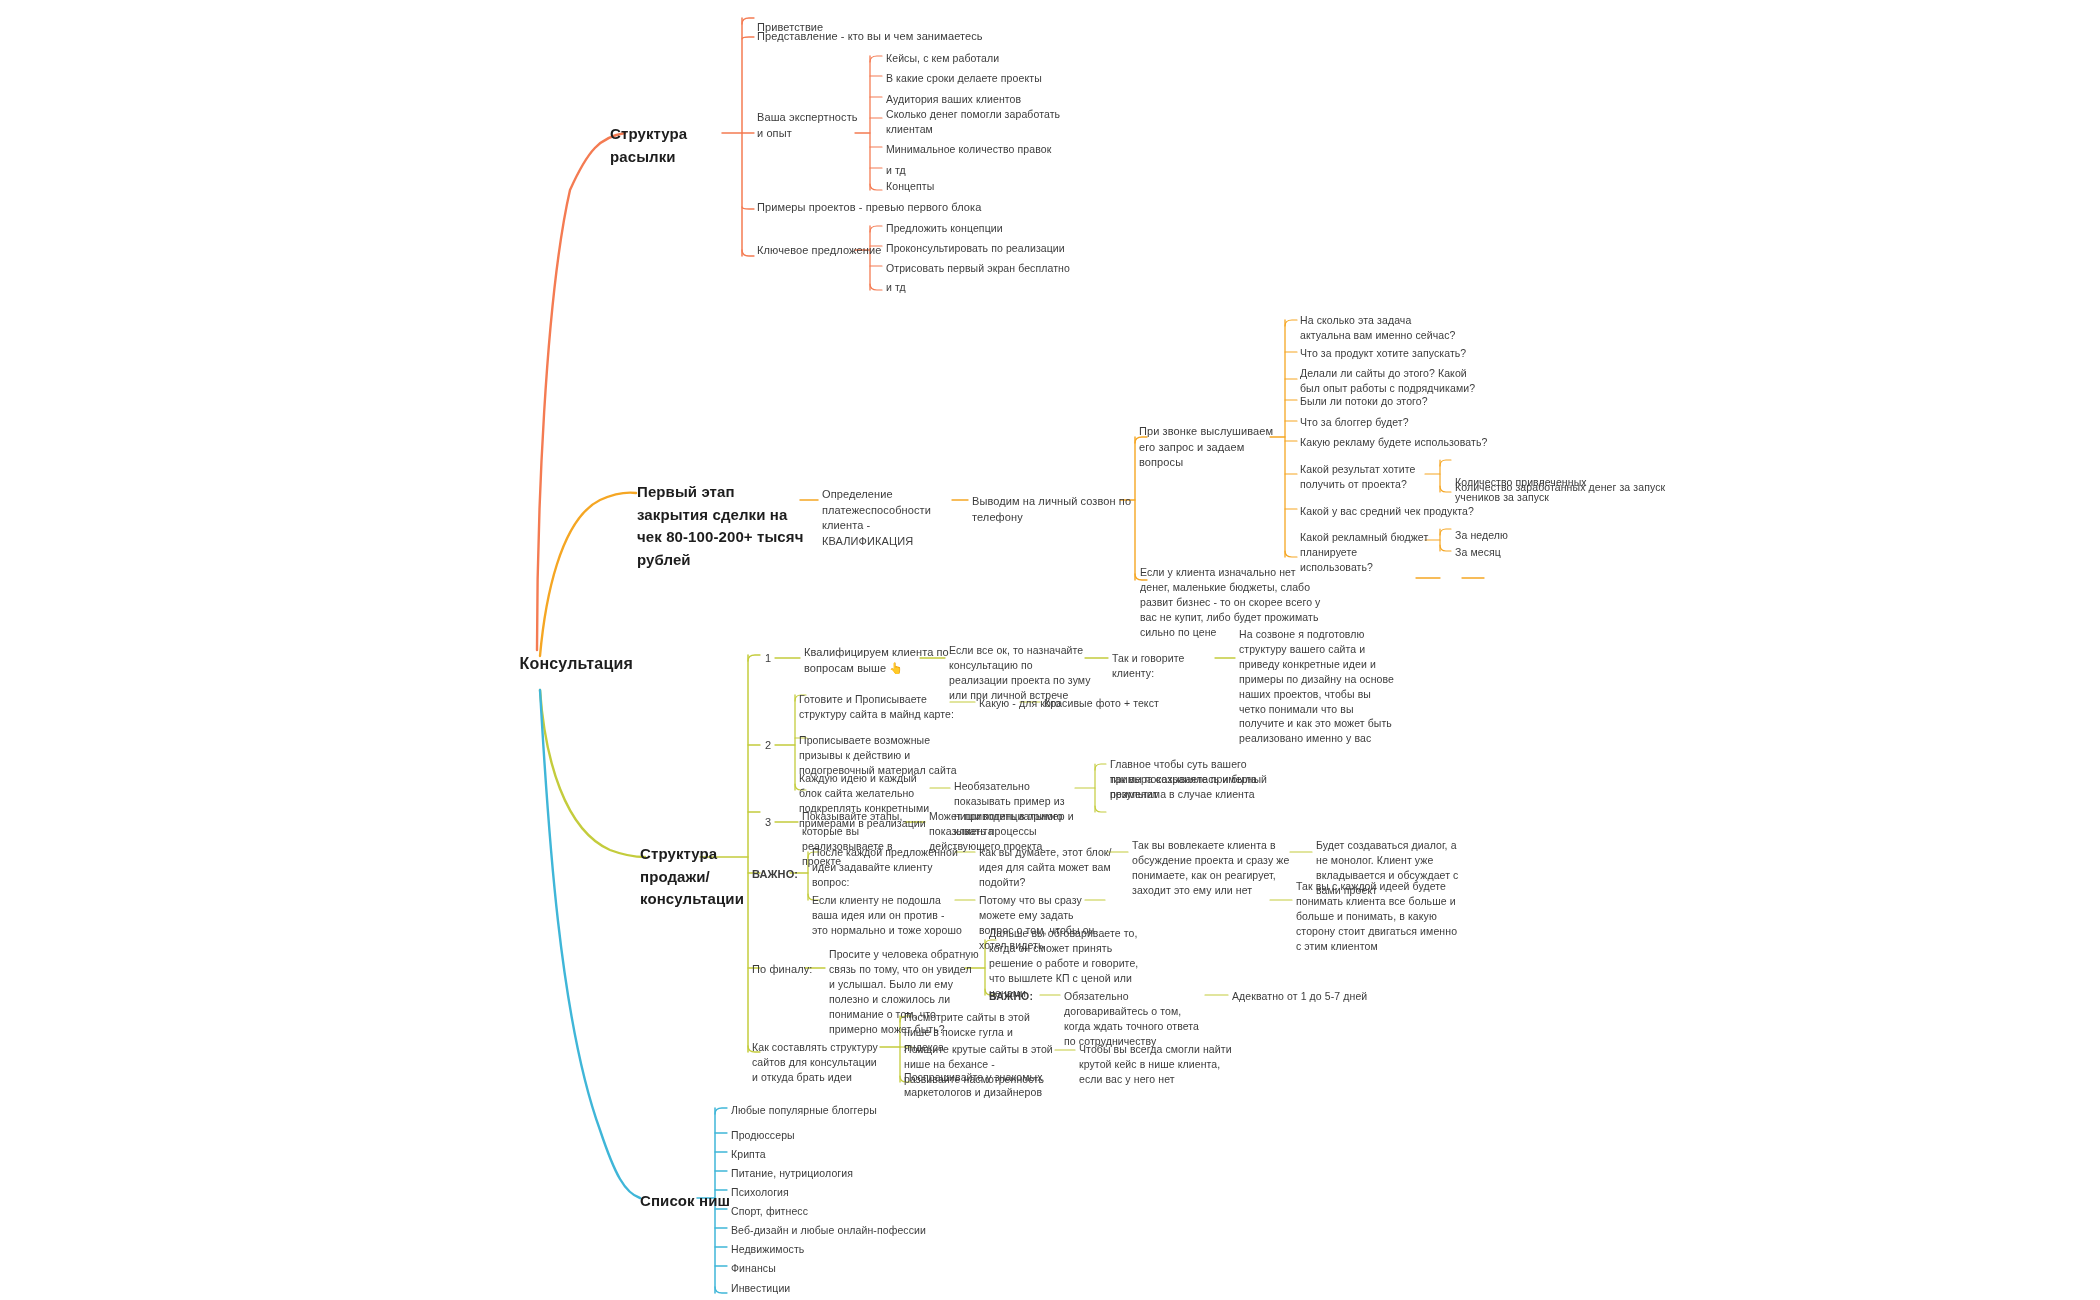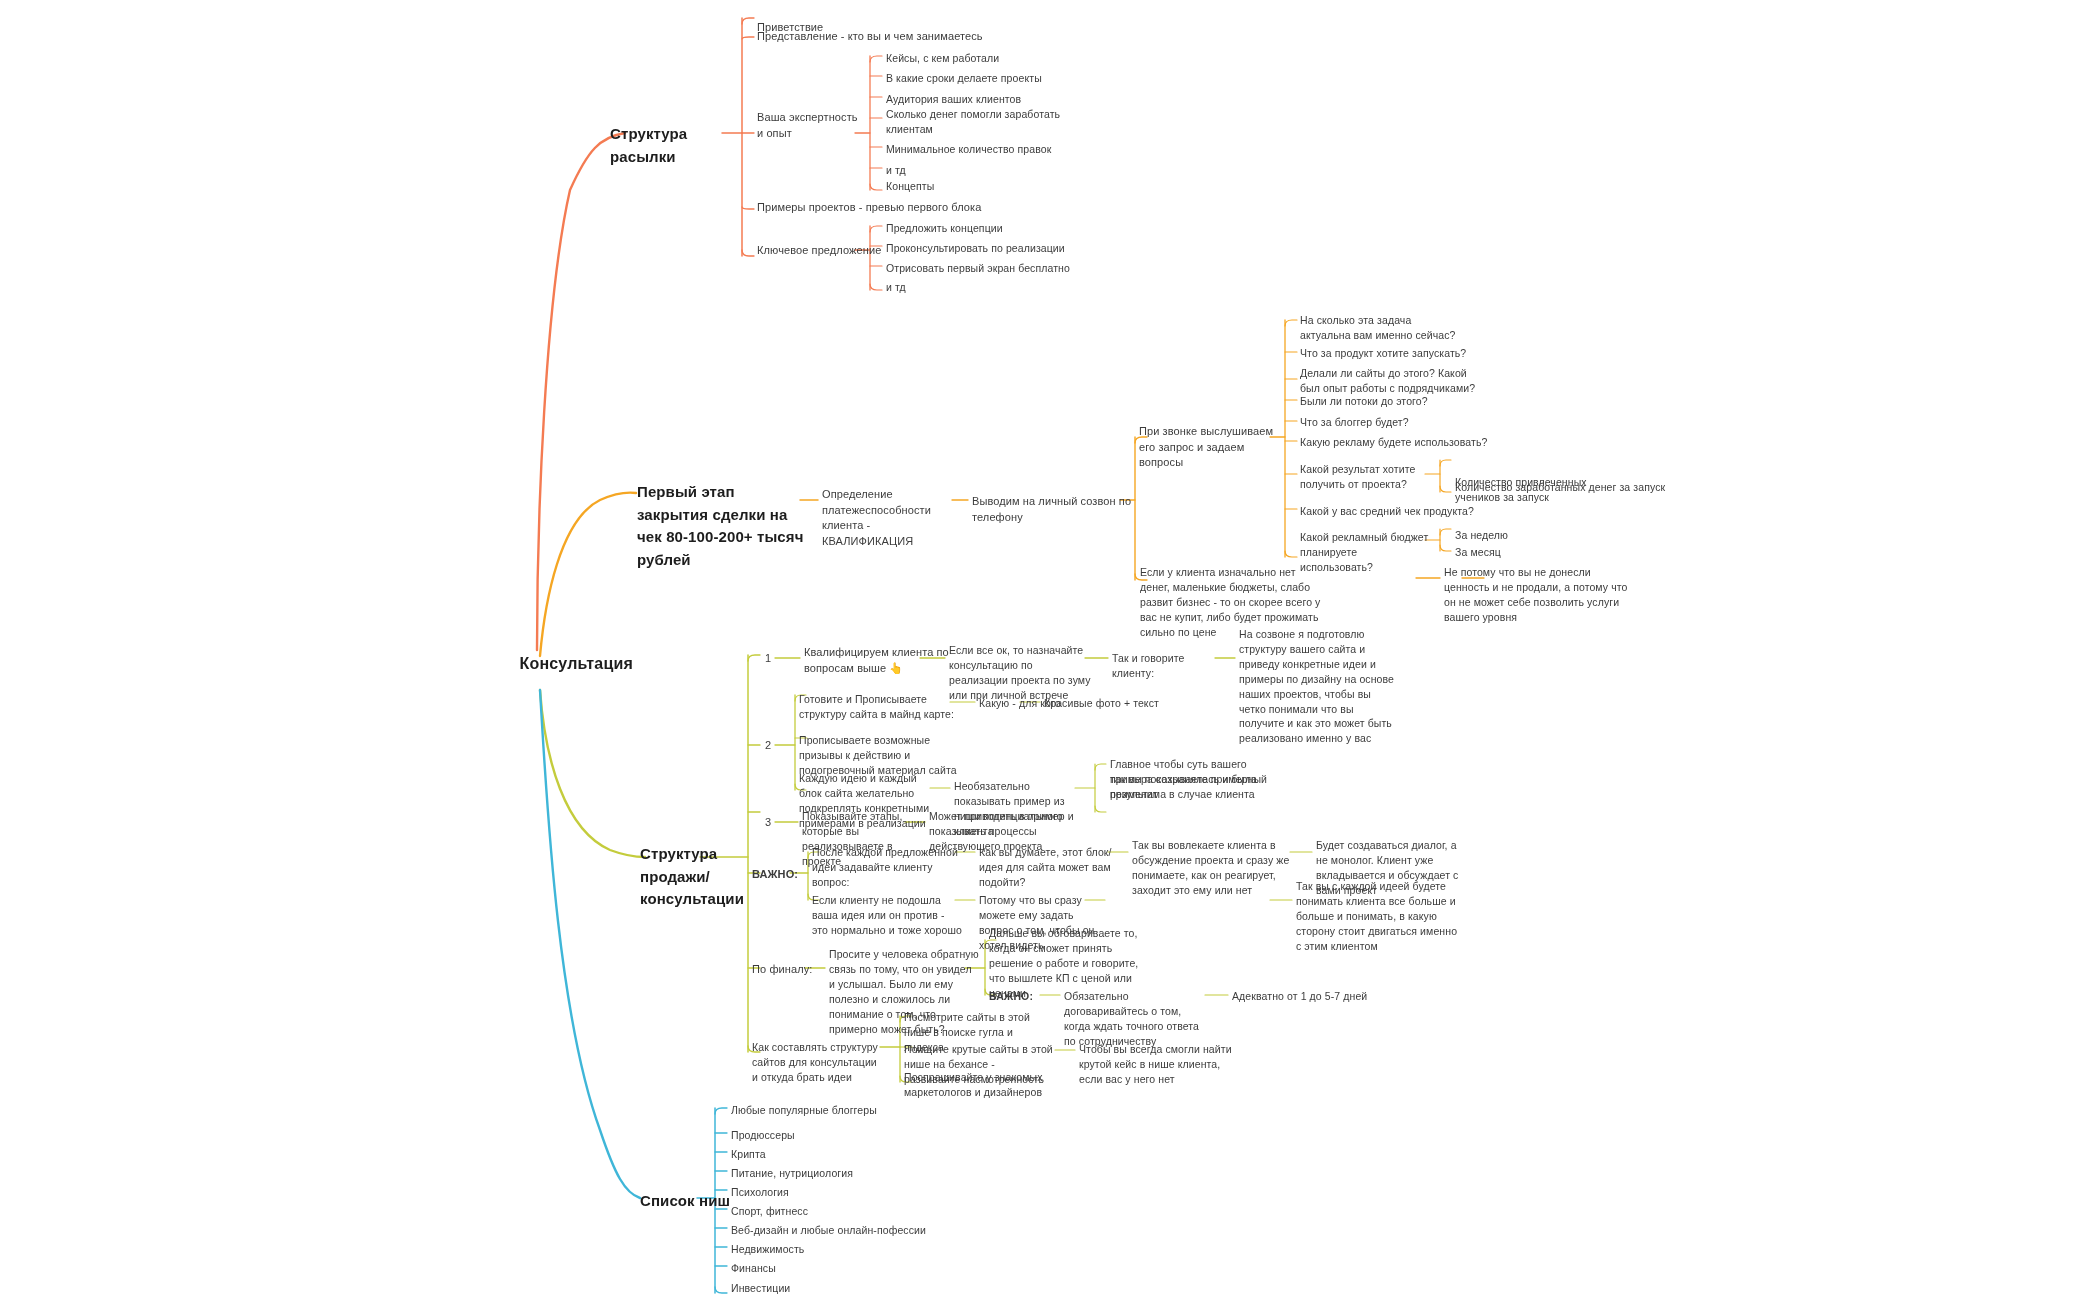--- a/index.html
+++ b/index.html
@@ -261,21 +261,20 @@
   <div class="node n-l3" style="left:1300px;top:462px;width:125px;">Какой результат хотите получить от проекта?</div>
   <div class="node n-l3" style="left:1455px;top:455px;width:230px;margin-top:25px;">Количество заработанных денег за запуск</div>
   <div class="node n-l3" style="left:1455px;top:475px;width:155px;">Количество привлеченных учеников за запуск</div>
   <div class="node n-l3" style="left:1300px;top:504px;width:200px;">Какой у вас средний чек продукта?</div>
   <div class="node n-l3" style="left:1300px;top:530px;width:130px;">Какой рекламный бюджет планируете использовать?</div>
   <div class="node n-l3" style="left:1455px;top:528px;width:100px;">За неделю</div>
   <div class="node n-l3" style="left:1455px;top:545px;width:100px;">За месяц</div>
 
   <div class="node n-l3" style="left:1140px;top:565px;width:185px;">Если у клиента изначально нет денег, маленькие бюджеты, слабо развит бизнес - то он скорее всего у вас не купит, либо будет прожимать сильно по цене</div>
 
-  <div class="node n-l3" style="left:1444px;top:565px;width:190px;">Не потому что вы не донесли ценность и не продали, а потому что он не может себе позволить услуги вашего уровня</div>
 
   <div class="node n-l1" style="left:640px;top:843px;width:120px;">Структура продажи/ консультации</div>
 
   <div class="node n-num" style="left:765px;top:651px;width:14px;">1</div>
   <div class="node n-l2" style="left:804px;top:645px;width:155px;"><span>Квалифицируем клиента по вопросам выше </span><span class="emoji">👆</span></div>
 
   <div class="node n-l3" style="left:949px;top:643px;width:145px;">Если все ок, то назначайте консультацию по реализации проекта по зуму или при личной встрече</div>
   <div class="node n-l3" style="left:1112px;top:651px;width:110px;">Так и говорите клиенту:</div>
   <div class="node n-l3" style="left:1239px;top:627px;width:160px;">На созвоне я подготовлю структуру вашего сайта и приведу конкретные идеи и примеры по дизайну на основе наших проектов, чтобы вы четко понимали что вы получите и как это может быть реализовано именно у вас</div>
 

